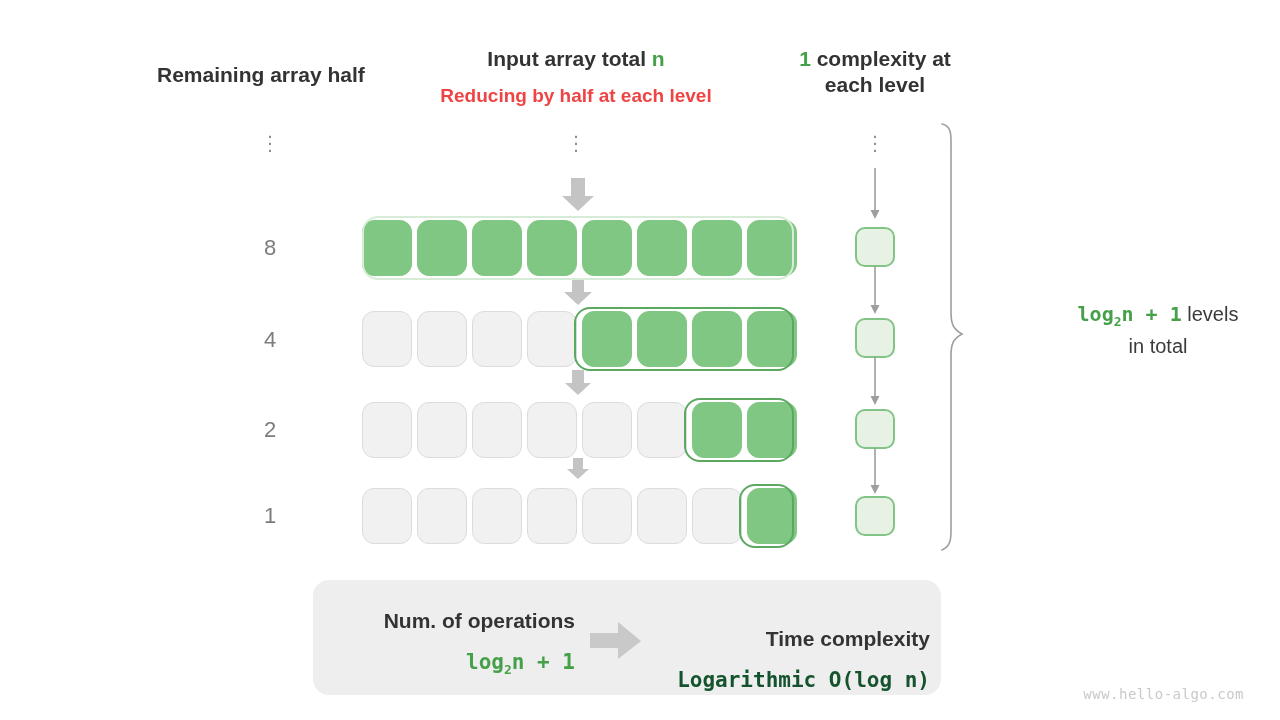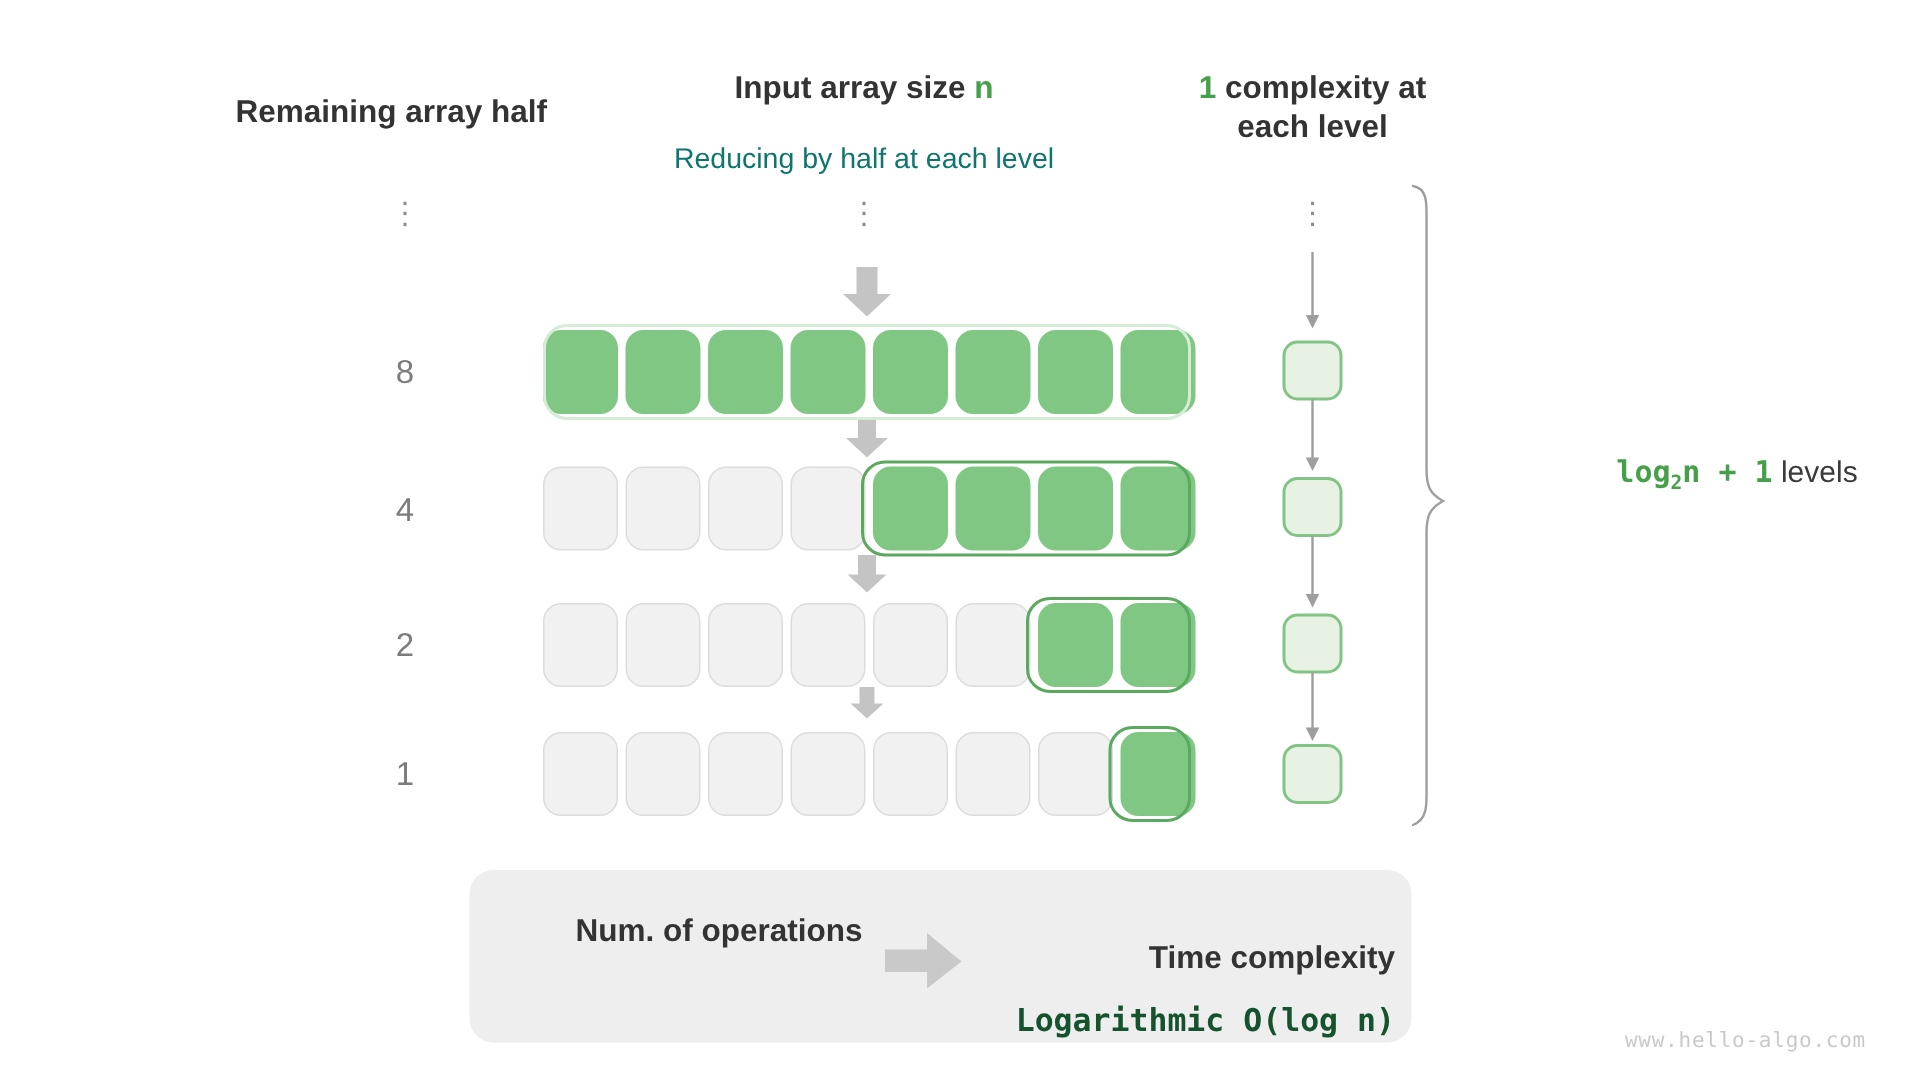--- a/index.html
+++ b/index.html
@@ -23,24 +23,24 @@
     line-height: 1.25;
   }
   .hdr-title {
     font-size: 21px;
     font-weight: bold;
     color: #333333;
     white-space: nowrap;
   }
   .hdr-sub {
     font-size: 19px;
-    font-weight: normal;
-    color: #0f766e;
+    font-weight: bold;
+    color: #ef4444;
     white-space: nowrap;
-    margin-top: 23px;
+    margin-top: 12px;
   }
   .accent-green { color: #46a049; }
 
   #hdr-remaining { left: 157px; top: 62px; }
   #hdr-input     { left: 416px; top: 46px; width: 320px; }
   #hdr-ops       { left: 790px; top: 46px; width: 170px; }
   #hdr-ops .hdr-title { white-space: normal; }
 
   
   .ellipsis {
@@ -183,21 +183,21 @@
   }
 </style>
 </head>
 <body>
 
 <div class="hdr" id="hdr-remaining">
   <div class="hdr-title">Remaining array half</div>
 </div>
 
 <div class="hdr" id="hdr-input">
-  <div class="hdr-title"><span>Input array size </span><span class="accent-green">n</span></div>
+  <div class="hdr-title"><span>Input array total </span><span class="accent-green">n</span></div>
   <div class="hdr-sub">Reducing by half at each level</div>
 </div>
 
 <div class="hdr" id="hdr-ops">
   <div class="hdr-title"><span class="accent-green">1</span><span> complexity at each level</span></div>
 </div>
 
 <div class="ellipsis" style="left:263px; top:131px;">
   <span>·</span>
     <span>·</span>
@@ -305,26 +305,28 @@
 
 <svg class="brace" width="28" height="430" viewBox="0 0 28 430">
   <path d="M4 2 C 14 4, 13 14, 13 24 L13 190 C 13 202, 15 207, 24 212 C 15 217, 13 222, 13 234 L13 404 C 13 414, 14 424, 4 428" fill="none" stroke="#9e9e9e" stroke-width="1.6" stroke-linecap="round"></path>
 </svg>
 
 <div class="brace-caption">
   <div class="line1">
     <span class="mono-green"><span>log</span><sub>2</sub><span>n + 1</span></span>
     <span class="caption-plain">levels</span>
   </div>
+  <div class="line2">in total</div>
 </div>
 
 <div id="summary-panel"></div>
 
 <div class="sum-col" id="sum-left">
   <div class="sum-title">Num. of operations</div>
+  <div class="sum-value val-green"><span>log</span><sub>2</sub><span>n + 1</span></div>
 </div>
 
 <svg style="position:absolute; left:590px; top:622px;" width="52" height="38" viewBox="0 0 52 38">
   <path d="M0 11 H28 V0 L51 19 L28 37 V26 H0 Z" fill="#c9c9c9"></path>
 </svg>
 
 <div class="sum-col" id="sum-right">
   <div class="sum-title">Time complexity</div>
   <div class="sum-value val-teal">Logarithmic  O(log n)</div>
 </div>

